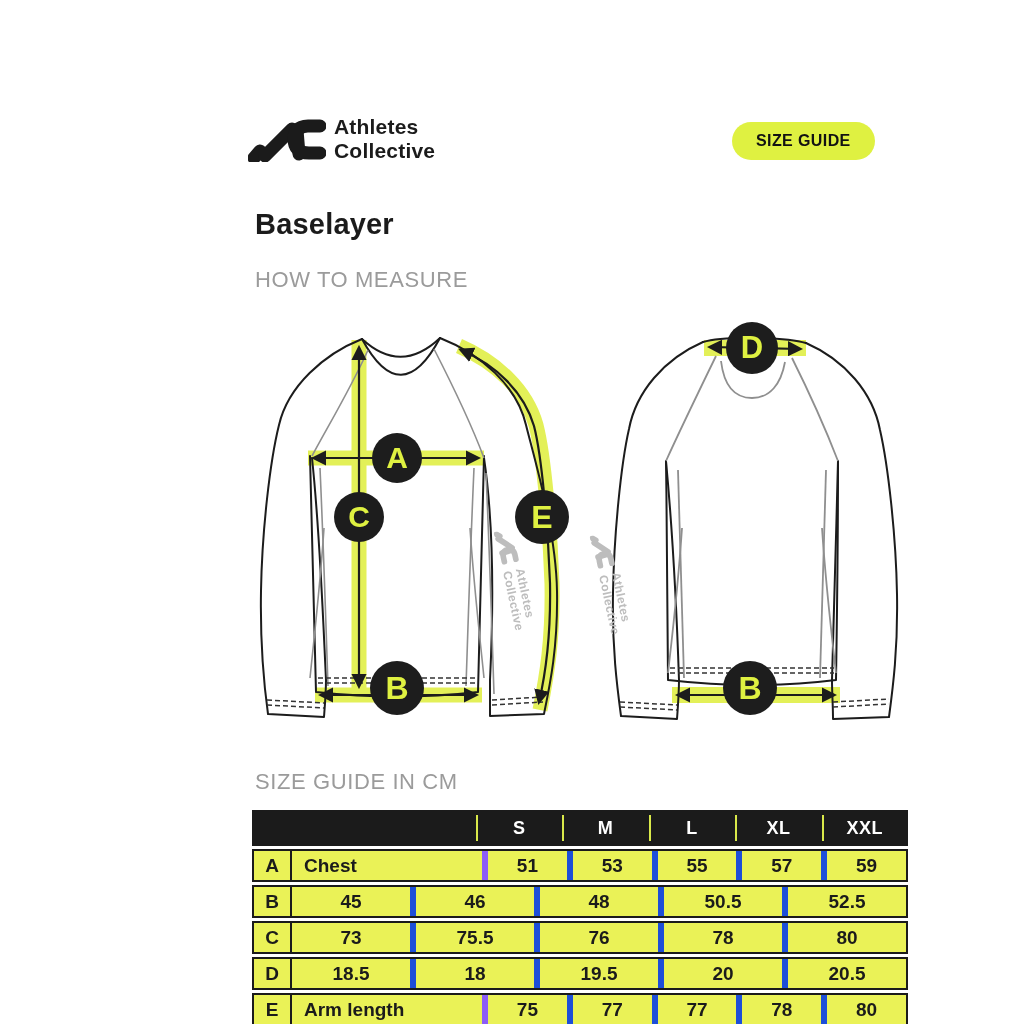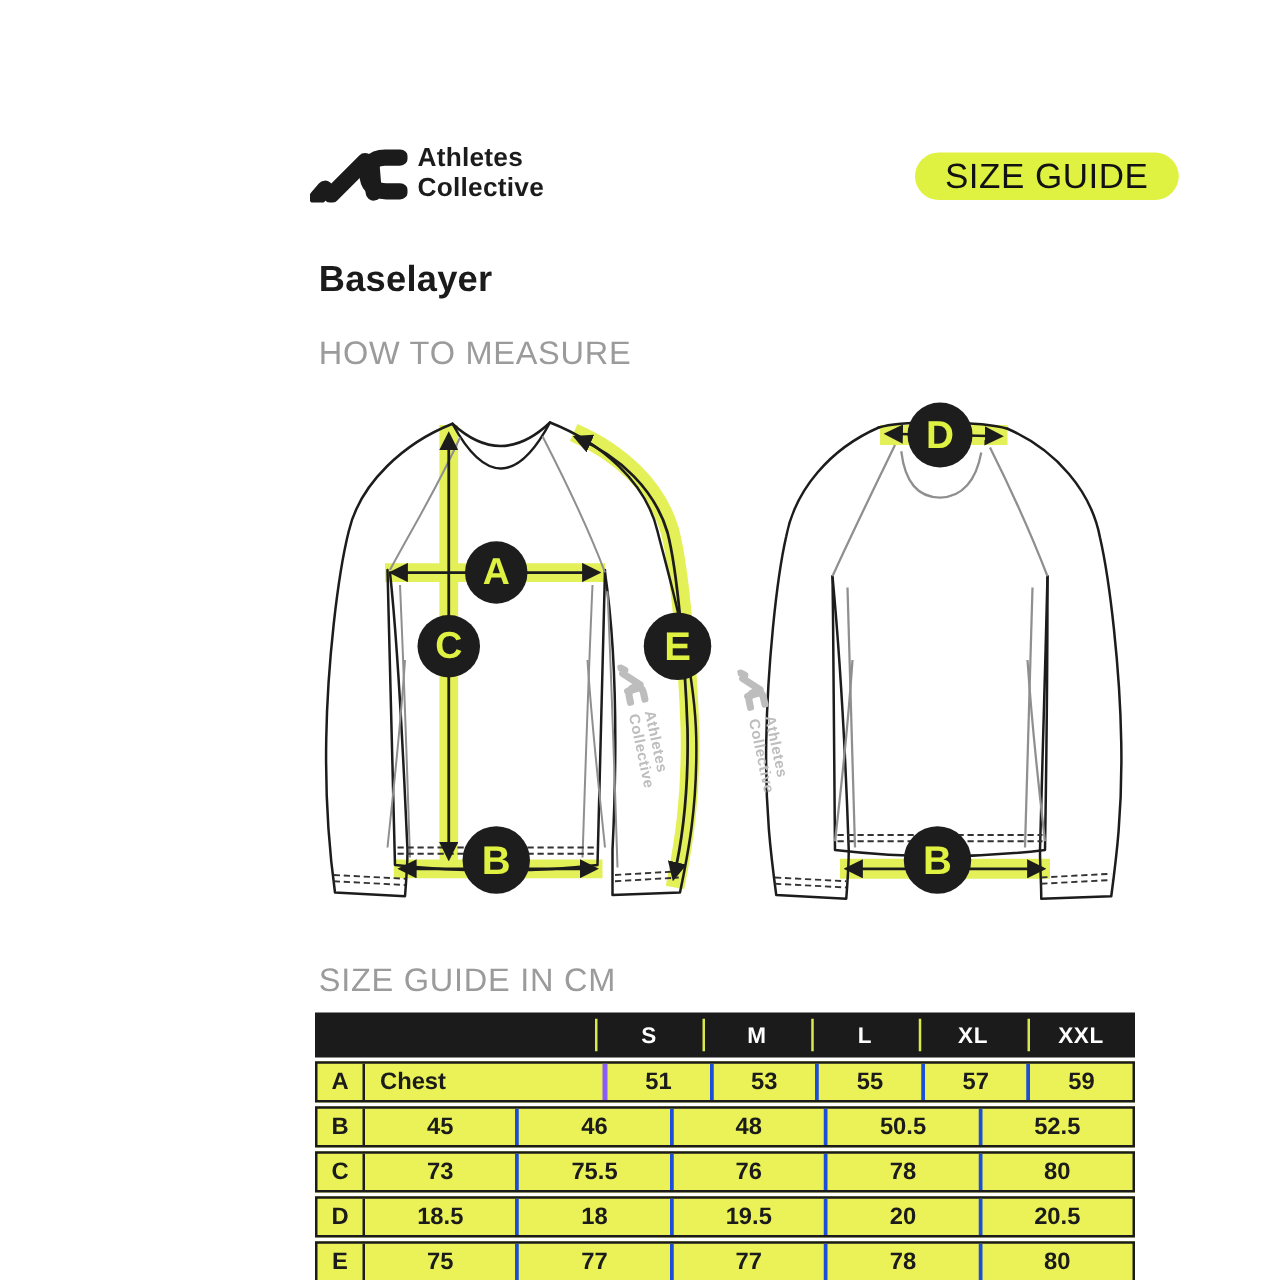--- a/index.html
+++ b/index.html
@@ -1,45 +1,45 @@
 <!DOCTYPE html>
 <html><head>
 <meta charset="utf-8">
 <style>
   html,body{margin:0;padding:0;}
   body{width:1024px;height:1024px;background:#ffffff;font-family:"Liberation Sans",sans-serif;color:#1b1b1b;position:relative;overflow:hidden;}
   .abs{position:absolute;}
 
   
   .brand-name{left:334px;top:115px;font-size:21px;line-height:24px;font-weight:bold;letter-spacing:.2px;}
-  .badge{left:732px;top:122px;height:38px;border-radius:19px;background:#DFF141;display:flex;align-items:center;padding:0 24px;font-size:28px;font-weight:normal;letter-spacing:.4px;color:#121212;}
+  .badge{left:732px;top:122px;height:38px;border-radius:19px;background:#DFF141;display:flex;align-items:center;padding:0 24px;font-size:16px;font-weight:bold;letter-spacing:.4px;color:#121212;}
 
   .page-title{left:255px;top:208px;font-size:29px;font-weight:bold;letter-spacing:.2px;text-align:right;}
-  .section-sub{font-size:26px;color:#9B9B9B;letter-spacing:.6px;font-weight:normal;}
+  .section-sub{font-size:22px;color:#9B9B9B;letter-spacing:.6px;font-weight:normal;}
   .howto{left:255px;top:267px;}
   .table-title{left:255px;top:769px;}
 
   
   .mlabel{background:#1d1d1d;border-radius:50%;color:#DFF141;display:flex;align-items:center;justify-content:center;font-weight:bold;font-size:30px;}
 
   
   .wm{display:flex;align-items:center;gap:7px;color:#bdbdbd;transform:rotate(78deg);width:170px;}
   .wm-text{font-size:12px;line-height:13px;font-weight:bold;letter-spacing:.4px;}
 
   
   .size-table{left:252px;top:810px;width:656px;}
   .thead{display:flex;background:#1b1b1b;height:36px;align-items:stretch;}
   .th-spacer-key{width:40px;}
   .th-spacer-name{width:184px;}
   .th{flex:1;position:relative;display:flex;align-items:center;justify-content:center;color:#ffffff;font-weight:bold;font-size:18px;letter-spacing:.5px;}
   .th::before{content:'';position:absolute;left:0;top:5px;bottom:5px;width:2px;background:#D9E94A;}
   .trow{display:flex;background:#EAF257;border:2px solid #1b1b1b;height:29px;margin-top:3px;align-items:stretch;font-size:19px;font-weight:bold;}
   .td-key{width:36px;border-right:2px solid #1b1b1b;display:flex;align-items:center;justify-content:center;}
-  .td-name{width:178px;border-right:4px solid #8b5cf6;display:flex;align-items:center;padding-left:12px;}
-  .td{flex:1;border-right:3px solid #1d4ed8;display:flex;align-items:center;justify-content:center;}
+  .td-name{width:178px;border-right:6px solid #8b5cf6;display:flex;align-items:center;padding-left:12px;}
+  .td{flex:1;border-right:6px solid #1d4ed8;display:flex;align-items:center;justify-content:center;}
   .td:last-child{border-right:none;}
 </style>
 </head>
 <body>
 
 <svg class="abs" style="left:248px;top:116px;" width="78" height="46" viewBox="0 0 78 46">
   <g fill="none" stroke="#1b1b1b" stroke-width="13" stroke-linecap="round">
     <path d="M6,42 L12,35"></path>
     <path d="M17,40 L44,13"></path>
     <path d="M49,14 L51,38"></path>
@@ -229,20 +229,21 @@
     <div class="td-key">D</div>
     <div class="td">18.5</div>
     <div class="td">18</div>
     <div class="td">19.5</div>
     <div class="td">20</div>
     <div class="td">20.5</div>
   </div>
 
   <div class="trow">
     <div class="td-key">E</div>
+    <div class="td-name">Arm length</div>
     <div class="td">75</div>
     <div class="td">77</div>
     <div class="td">77</div>
     <div class="td">78</div>
     <div class="td">80</div>
   </div>
 
 </div>
 
 </body></html>

